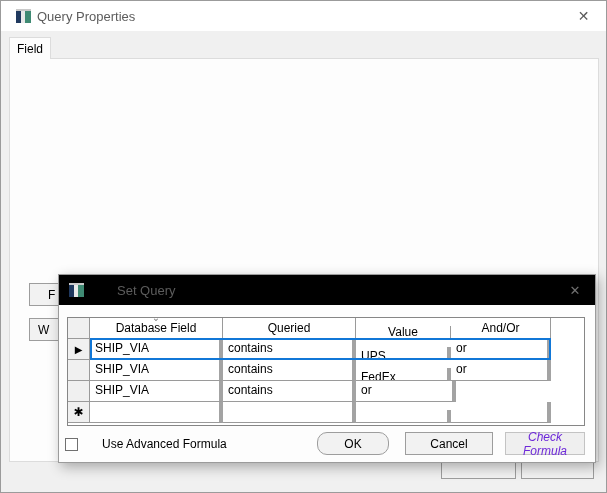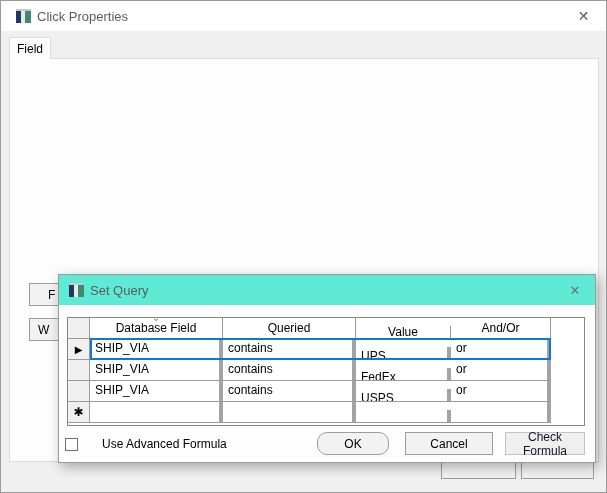--- a/index.html
+++ b/index.html
@@ -59,21 +59,21 @@
   }
   .btn.partial { justify-content:flex-start; }
   .status { position:absolute; color:#000; }
 
   
   .subwin {
     position:absolute; left:57px; top:273px; width:538px; height:189px;
     background:#fdfdfd; border:1px solid #9b9b9b; z-index:10;
     box-shadow:3px 4px 12px rgba(0,0,0,0.30);
   }
-  .subwin .titlebar { height:30px; background:#5eead4; }
+  .subwin .titlebar { height:30px; background:#000000;gap:27px; }
   .subwin .appicon { margin-left:10px; }
   .subwin .closebtn { width:40px; font-size:13px; color:#707070; }
 
   
   .grid {
     position:absolute; left:8px; top:42px; width:518px; height:109px;
     background:#fff; border:1px solid #868686;
   }
   .grow { display:flex; height:21px; }
   .gsel {
@@ -112,34 +112,34 @@
     position:absolute; left:6px; top:163px; width:13px; height:13px;
     background:#fff; border:1px solid #707070;
   }
   .cbxlabel { position:absolute; left:26px; top:162px;margin-left:17px; }
   .dlgbtn {
     position:absolute; top:157px; height:23px;
     background:#f2f2f2; border:1px solid #9d9d9d;
     display:flex; align-items:center; justify-content:center;
     font-size:12px; cursor:default;
   }
-  .dlgbtn.disabled { border-color:#c3c3c3; color:#0f172a; background:#efefef; }
+  .dlgbtn.disabled { border-color:#c3c3c3; color:#6d28d9; background:#efefef;font-style:italic; }
 </style>
 </head>
 <body>
 
 <div class="win">
 
   <div class="titlebar">
     <span class="appicon">
         <i class="p1"></i>
         <i class="p2"></i>
         <i class="p3"></i>
       </span>
-    <span class="title">Click Properties</span>
+    <span class="title">Query Properties</span>
     <span class="closebtn">✕</span>
   </div>
 
   <div class="tab">
     <span>Field</span>
   </div>
   <div class="pane"></div>
 
   <div class="flabel" style="left:0; top:84px; width:115px;">Query ID:</div>
   <input class="tfield" style="left: 120px; top: 79px; width: 142px; height: 22px;" value="SHIPMENTS">
@@ -220,21 +220,20 @@
           <div class="dcell c4">or</div>
         </div>
         <div class="gfill"></div>
       </div>
 
       <div class="grow">
         <div class="gsel"></div>
         <div class="rowdata">
           <div class="dcell c1">SHIP_VIA</div>
           <div class="dcell c2">contains</div>
-          <div class="dcell c3">USPS</div>
           <div class="dcell c4">or</div>
         </div>
         <div class="gfill"></div>
       </div>
 
       <div class="grow">
         <div class="gsel">
             <span class="newglyph">✱</span>
           </div>
         <div class="rowdata">

